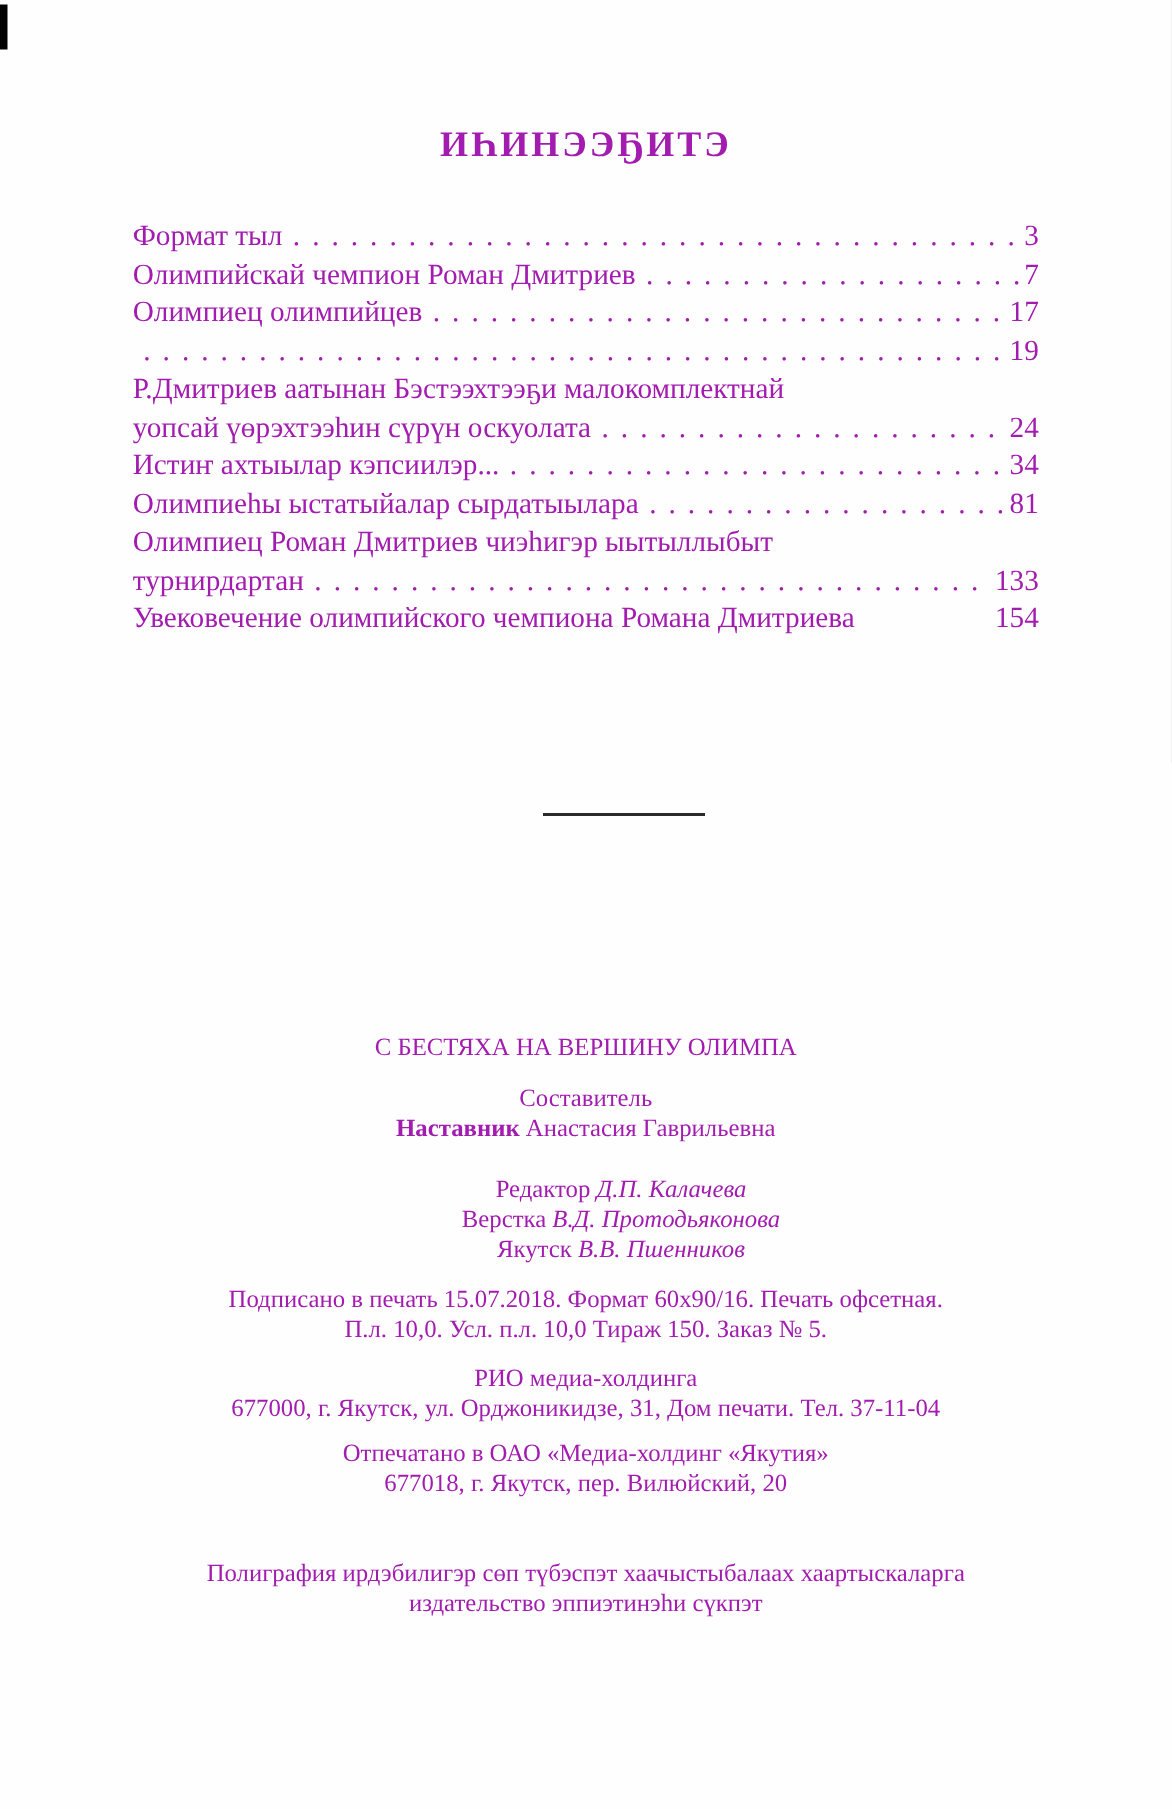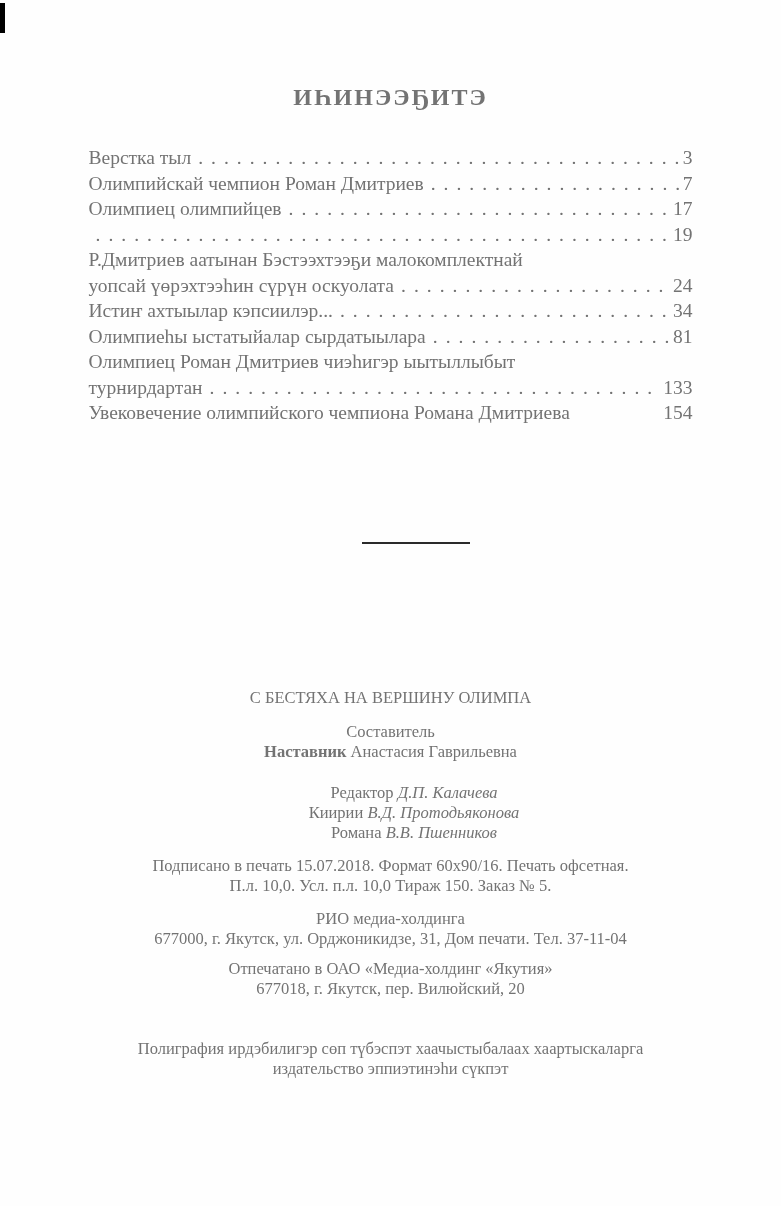--- a/index.html
+++ b/index.html
@@ -7,21 +7,21 @@
     padding: 0;
     background: #e8e8e8;
   }
   .page {
     position: relative;
     width: 781px;
     height: 1206px;
     margin: 0 auto;
     background: #fefefe;
     font-family: "Liberation Serif", "DejaVu Serif", serif;
-    color: #737373;
+    color: #a21caf;
     overflow: hidden;
   }
   .scan-mark {
     position: absolute;
     left: 0;
     top: 3px;
     width: 5px;
     height: 30px;
     background: #000;
   }
@@ -96,21 +96,21 @@
 
 <div class="page">
 
   <div class="scan-mark"></div>
 
   <h1 class="toc-title">ИҺИНЭЭҔИТЭ</h1>
 
   <div class="toc">
 
     <div class="toc-row">
-      <span class="toc-text">Верстка тыл</span>
+      <span class="toc-text">Формат тыл</span>
       <span class="leader"></span>
       <span class="toc-page">3</span>
     </div>
 
     <div class="toc-row">
       <span class="toc-text">Олимпийскай чемпион Роман Дмитриев</span>
       <span class="leader"></span>
       <span class="toc-page">7</span>
     </div>
 
@@ -170,22 +170,22 @@
 
     <p class="g-title">С БЕСТЯХА НА ВЕРШИНУ ОЛИМПА</p>
 
     <div class="g-compiler">
       <p>Составитель</p>
       <p><span class="bold">Наставник</span><span> Анастасия Гаврильевна</span></p>
     </div>
 
     <div class="g-roles">
       <p><span>Редактор </span><span class="italic">Д.П. Калачева</span></p>
-      <p><span>Киирии </span><span class="italic">В.Д. Протодьяконова</span></p>
-      <p><span>Романа </span><span class="italic">В.В. Пшенников</span></p>
+      <p><span>Верстка </span><span class="italic">В.Д. Протодьяконова</span></p>
+      <p><span>Якутск </span><span class="italic">В.В. Пшенников</span></p>
     </div>
 
     <div class="g-print">
       <p>Подписано в печать 15.07.2018. Формат 60х90/16. Печать офсетная.</p>
       <p>П.л. 10,0. Усл. п.л. 10,0 Тираж 150. Заказ № 5.</p>
     </div>
 
     <div class="g-pub">
       <p>РИО медиа-холдинга</p>
       <p>677000, г. Якутск, ул. Орджоникидзе, 31, Дом печати. Тел. 37-11-04</p>

